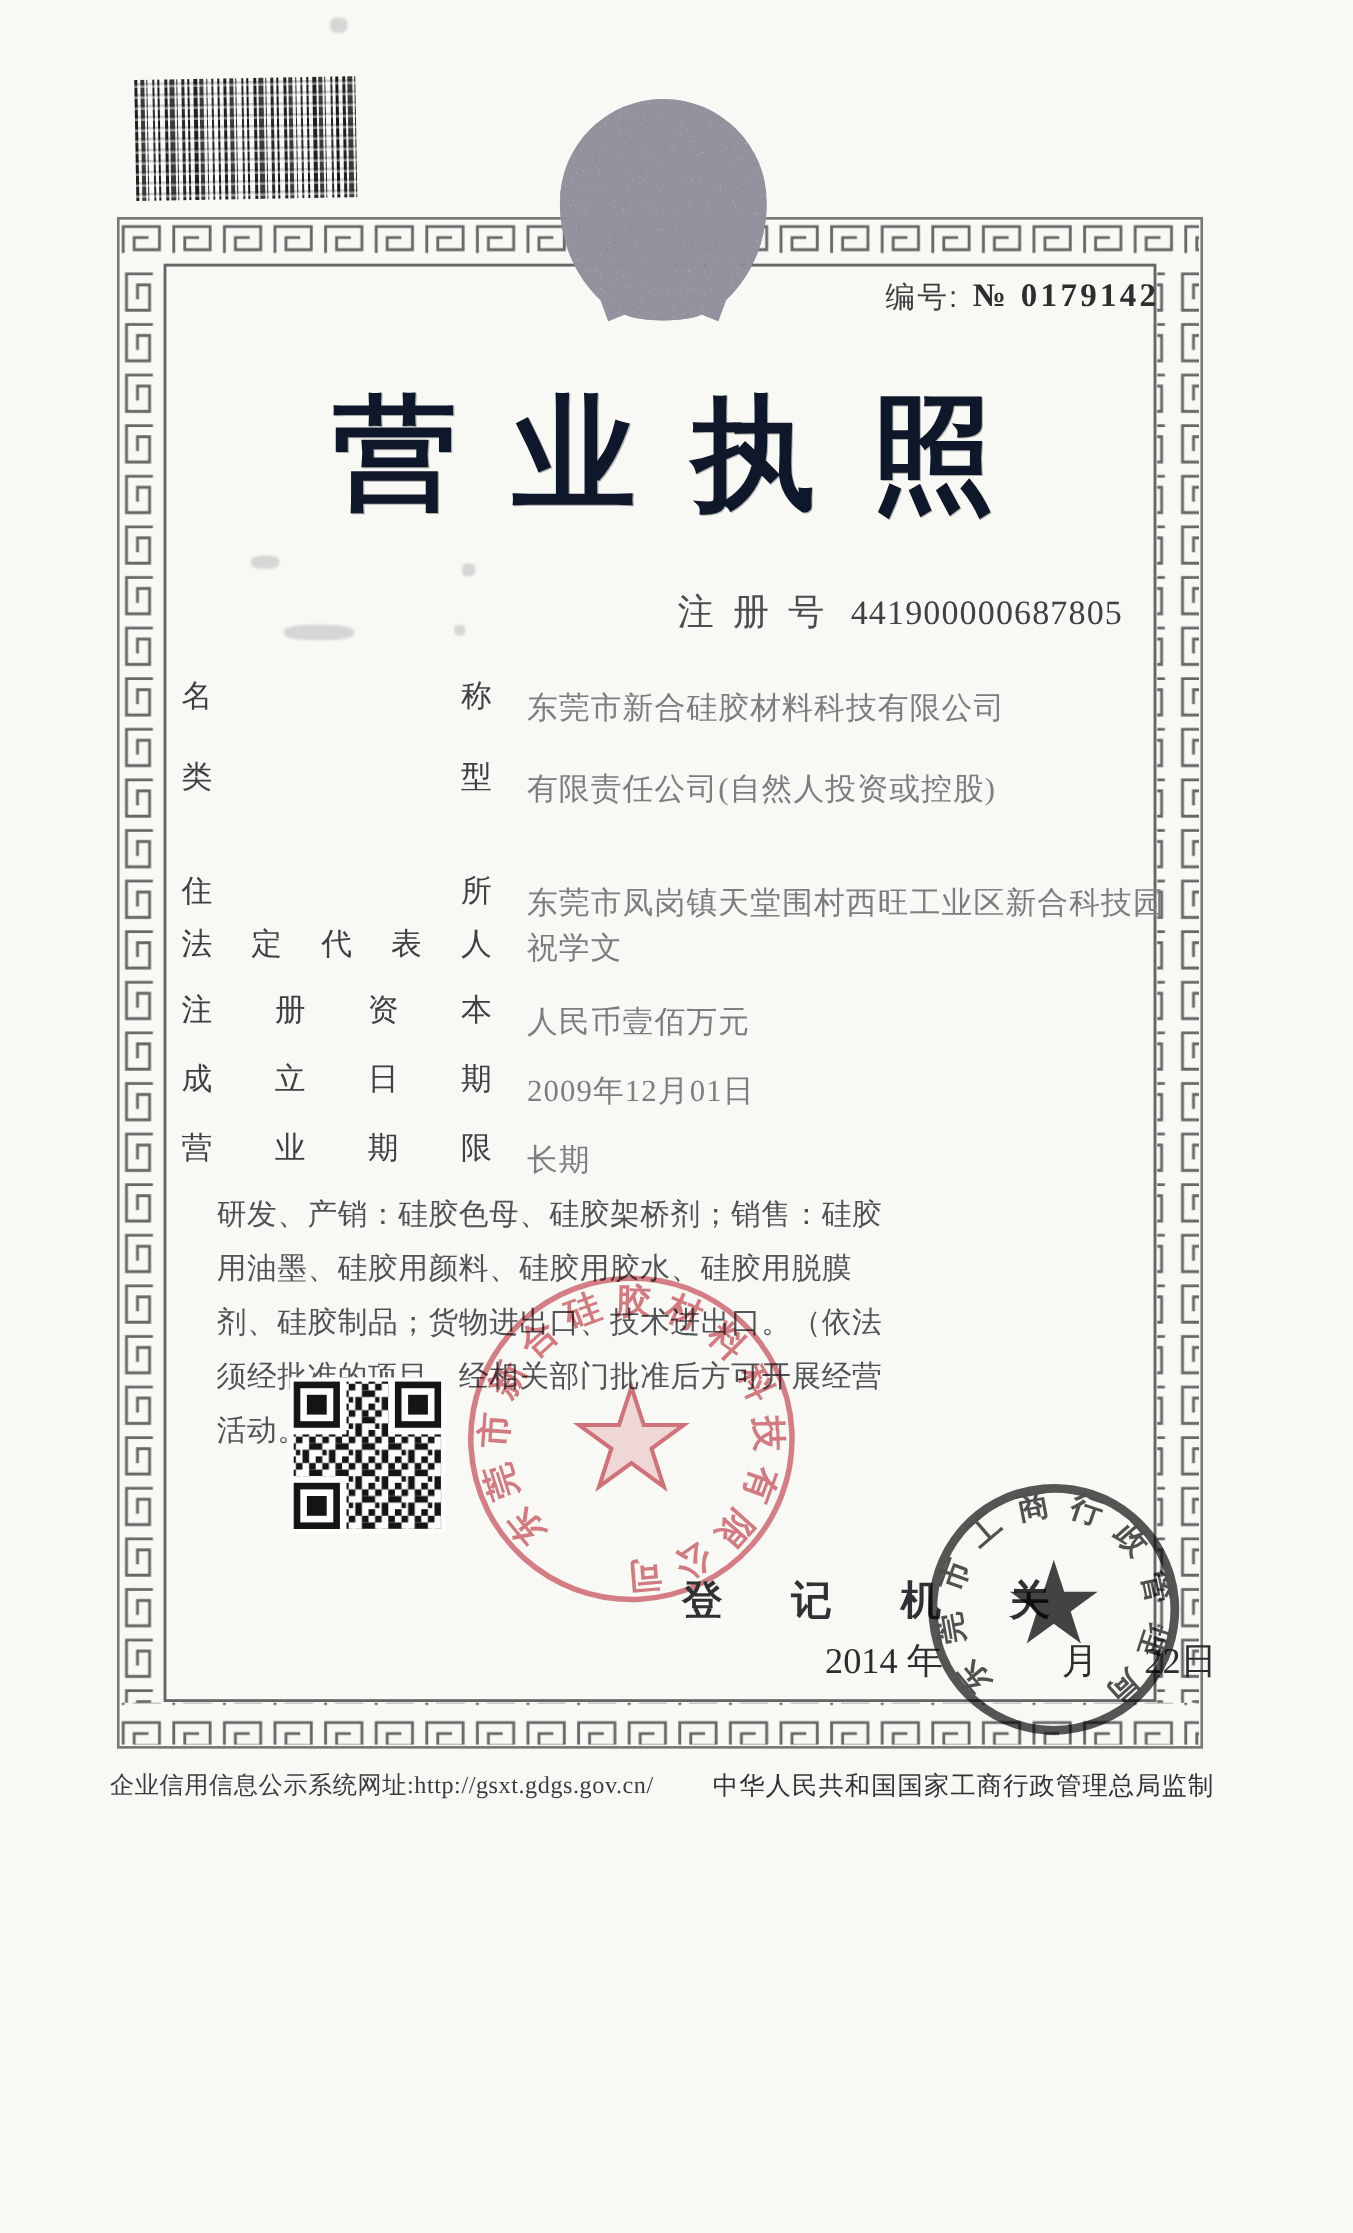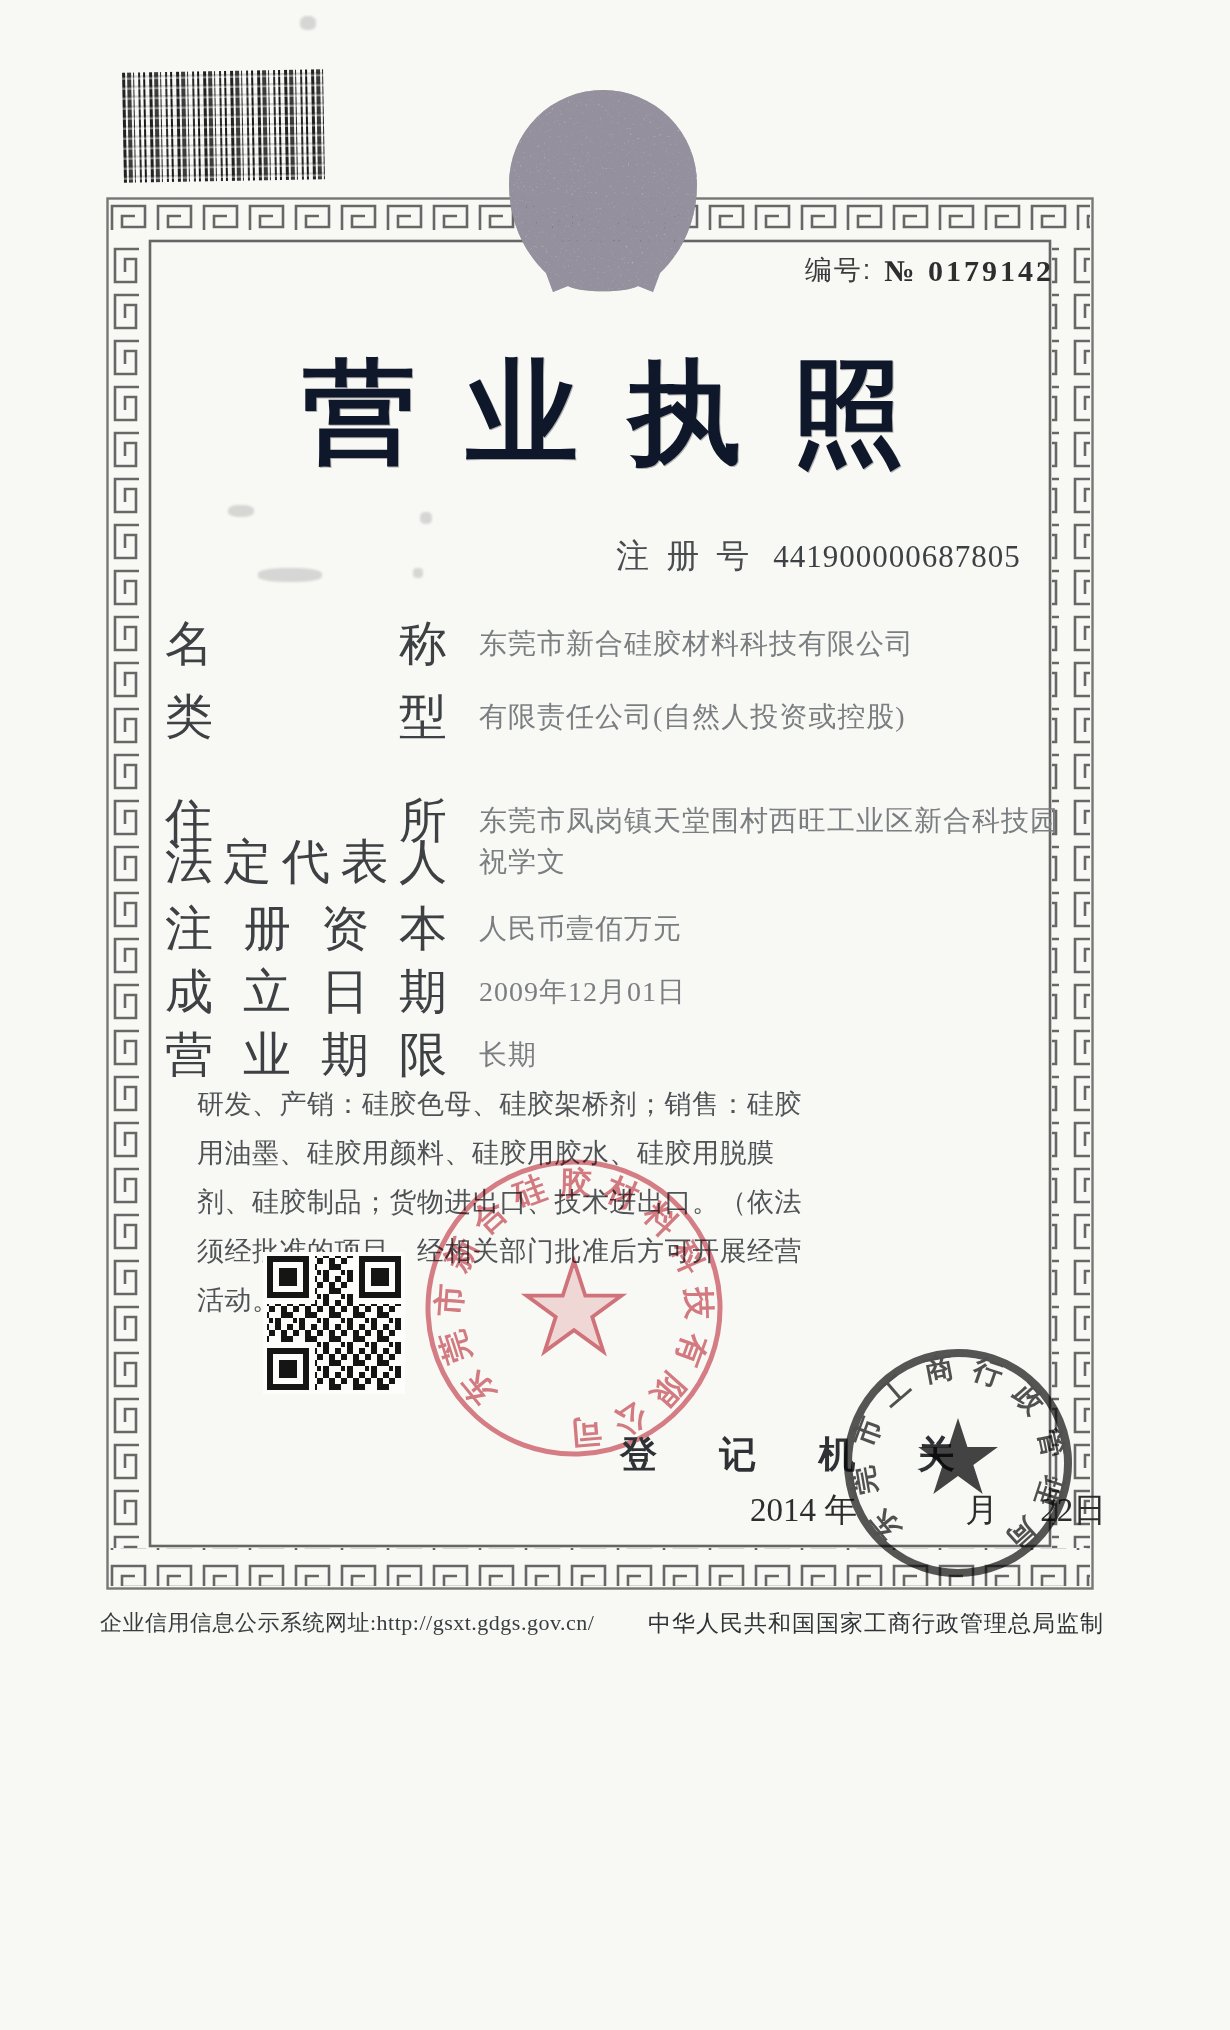--- a/index.html
+++ b/index.html
@@ -23,51 +23,51 @@
         rgba(20,20,20,.9) 11px 12px, rgba(244,244,242,.92) 12px 16px,
         rgba(28,28,28,.92) 16px 18px, rgba(246,246,244,.9) 18px 21px,
         rgba(18,18,18,.95) 21px 23px, rgba(240,240,238,.92) 23px 27px);
     filter:blur(.35px) contrast(1.05);
   }
 
   
   .frame{left:106px;top:197px;}
 
   
-  .serial{top:252px;right:176px;display:flex;align-items:flex-end;gap:12px;}
+  .serial{top:252px;right:176px;display:flex;align-items:flex-start;gap:12px;}
   .serial .lab{font-size:27px;color:#3b3b3b;letter-spacing:2px;}
   .serial .num{font-family:"Liberation Serif", serif;font-weight:700;font-size:30px;color:#2e2e2e;letter-spacing:3px;}
 
   
   .cert-title{
     left:303px;top:338px;
     font-size:112px;font-weight:900;letter-spacing:51px;
     color:#0f172a;white-space:nowrap;
     text-shadow:1px 1px 0 rgba(44,44,44,.35);
   }
 
   
   .regline{left:616px;top:534px;display:flex;align-items:baseline;gap:20px;}
   .regline .lab{font-size:33px;color:#4a4d50;letter-spacing:4px;}
   .regline .num{font-family:"Liberation Serif", serif;font-size:31px;color:#3e4144;letter-spacing:1px;}
 
   
   .row{position:absolute;left:165px;display:flex;align-items:flex-start;}
   .row .flabel{
     width:282px;flex:0 0 282px;
-    font-size:48px;color:#3e4144;
+    font-size:28px;color:#3e4144;
     text-align:justify;text-align-last:justify;
     line-height:1.1;
   }
   .row .fvalue{
     margin-left:32px;font-size:28px;color:#7b7e81;
     font-family:"Liberation Serif", serif;
     padding-top:7px;letter-spacing:1px;white-space:nowrap;
   }
-  .r0{top:618px;} .r1{top:691px;} .r2{top:763px;margin-top:32px;} .r3{top:836px;}
+  .r0{top:618px;} .r1{top:691px;} .r2{top:763px;margin-top:32px;} .r3{top:836px;align-items:center;}
   .r4{top:903px;} .r5{top:966px;} .r6{top:1029px;} .r7{top:1076px;}
   .row .scope{
     white-space:normal;width:612px;font-size:27px;line-height:49px;
     color:#505356;padding-top:4px;letter-spacing:.5px;
   }
   .r7 .flabel{padding-top:28px;}
   .scope-mark{font-size:18px;color:#6a6d70;vertical-align:2px;}
 
   
   .qr{left:263px;top:1252px;}

